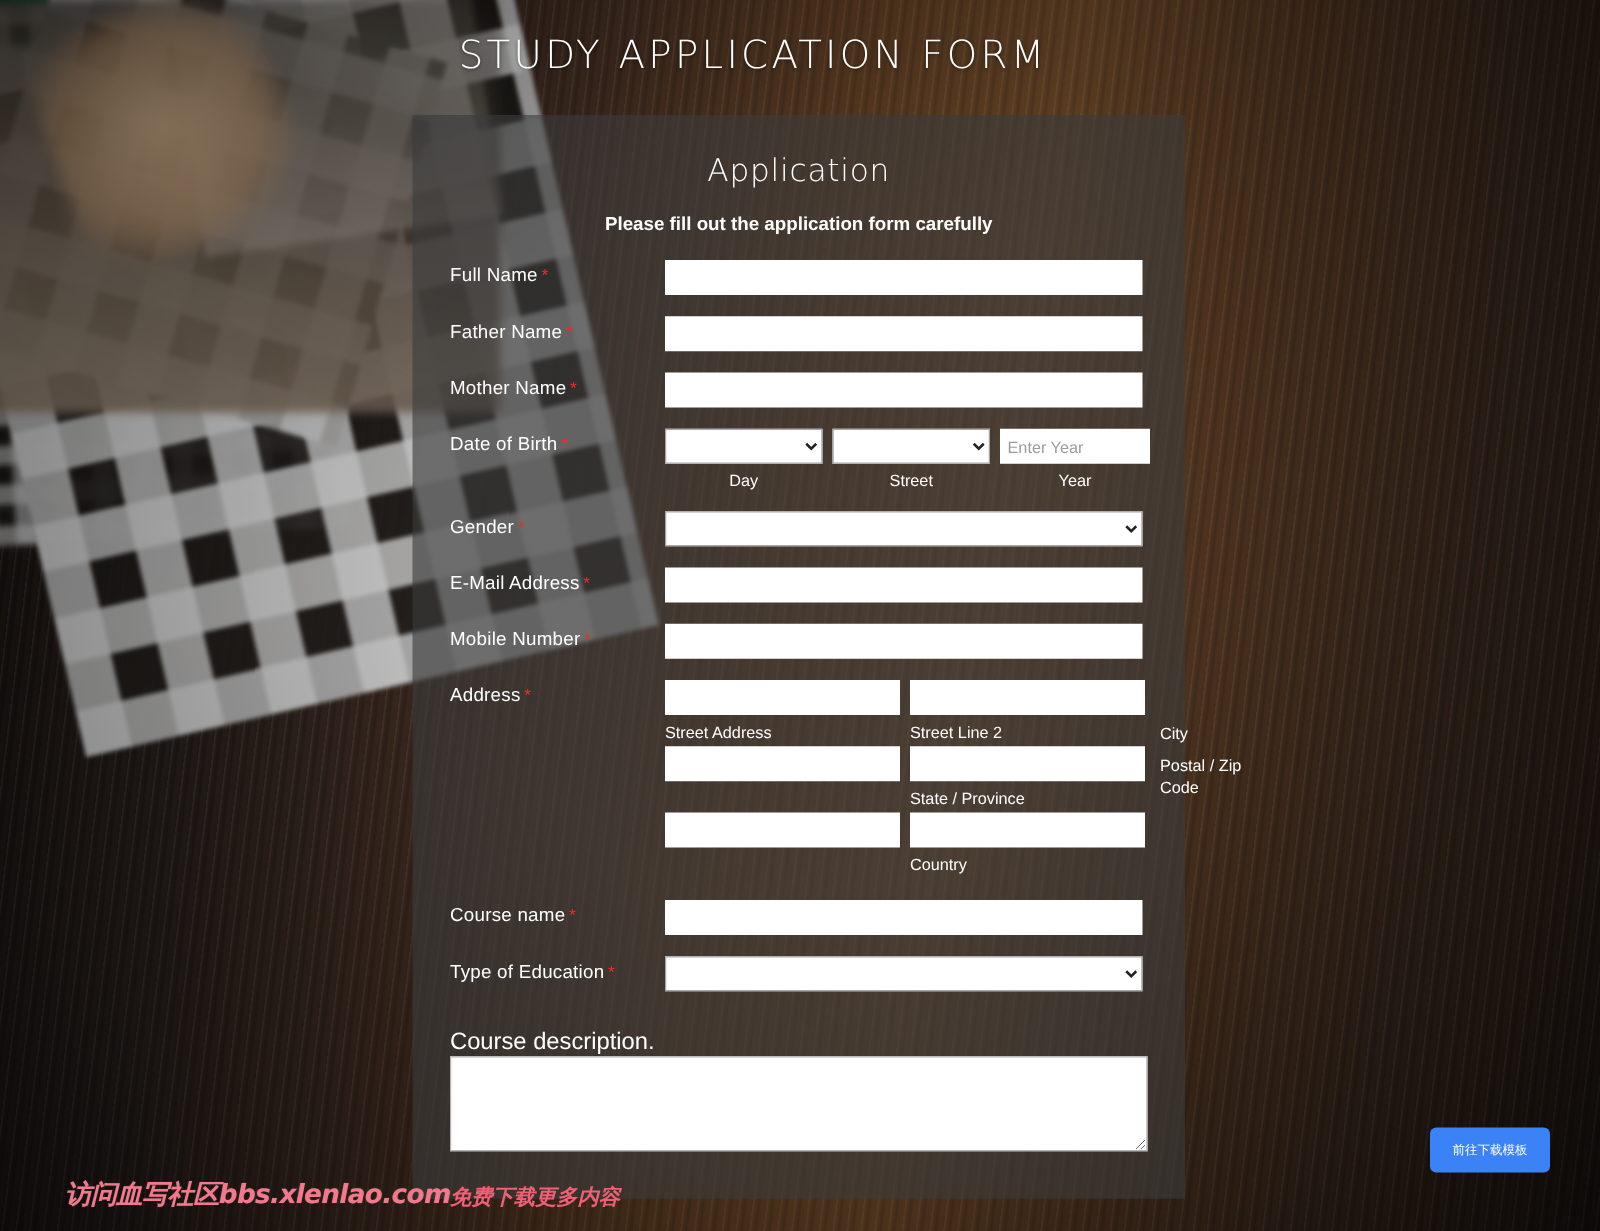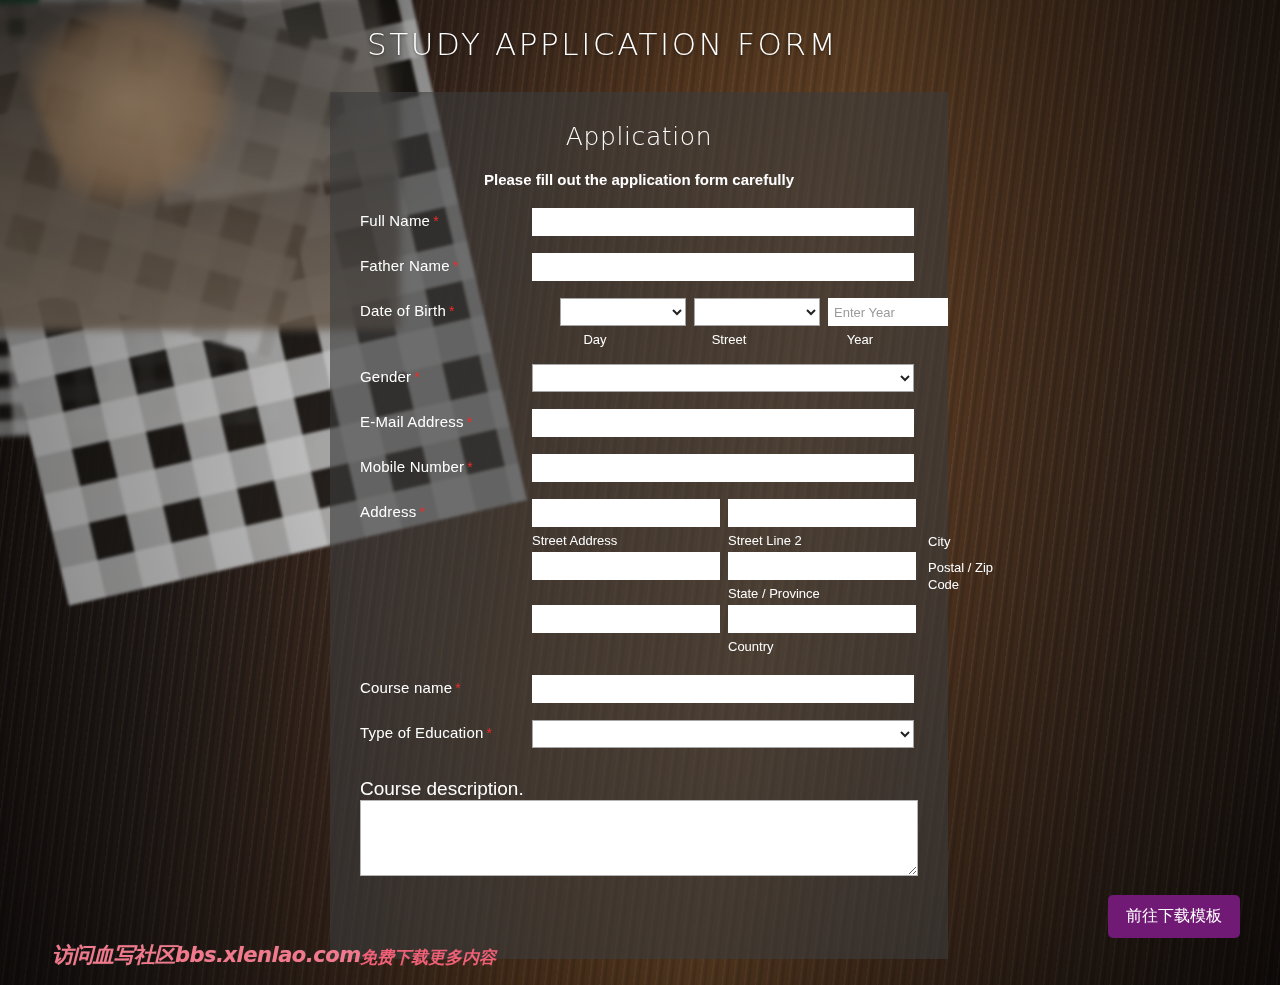--- a/index.html
+++ b/index.html
@@ -181,21 +181,21 @@
     background: #ffffff;
     font-size: 13px;
     padding: 2px 4px;
     font-family: "Liberation Sans", sans-serif;
     color: #222;
     outline: none;
   }
   select.gender-select, select.edu-select { width: 382px; }
 
   
-  .dob-line { display: flex; gap: 8px; justify-content: flex-end; }
+  .dob-line { display: flex; gap: 8px; }
   select.dob-day { width: 126px; }
   select.dob-month { width: 126px; }
   input.dob-year { width: 120px; height: 28px; }
   .dob-subs {
     display: flex;
     margin-top: 6px;
     font-size: 13px;
     color: #ffffff;
   }
   .dob-subs span { text-align: center; }
@@ -270,26 +270,26 @@
     font-weight: bold;
     font-style: italic;
     color: #ef5f76;
     white-space: nowrap;
     z-index: 9;
     font-family: "DejaVu Sans", sans-serif;
   }
   .download-btn {
     position: absolute;
     right: 40px; bottom: 47px;
-    background: #701a75;
+    background: #3b82f6;
     color: #ffffff;
     border: none;
     border-radius: 5px;
     padding: 11px 18px;
-    font-size: 16px;
+    font-size: 10px;
     cursor: pointer;
     z-index: 10;
     font-family: Liberation Sans, sans-serif;
   }
 </style>
 </head>
 <body>
 
 <div id="page">
 
@@ -321,20 +321,26 @@
         </div>
       </div>
 
       <div class="row">
         <div class="label"><span>Father Name</span><span class="req">*</span></div>
         <div class="control">
           <input class="text-field" type="text" value="" style="">
         </div>
       </div>
 
+      <div class="row">
+        <div class="label"><span>Mother Name</span><span class="req">*</span></div>
+        <div class="control">
+          <input class="text-field" type="text" value="" style="">
+        </div>
+      </div>
 
       <div class="row">
         <div class="label"><span>Date of Birth</span><span class="req">*</span></div>
         <div class="control">
           <div class="dob-line">
             <select class="select-field dob-day"><option></option></select>
             <select class="select-field dob-month"><option></option></select>
             <input class="text-field dob-year" type="text" placeholder="Enter Year" style="">
           </div>
           <div class="dob-subs">

